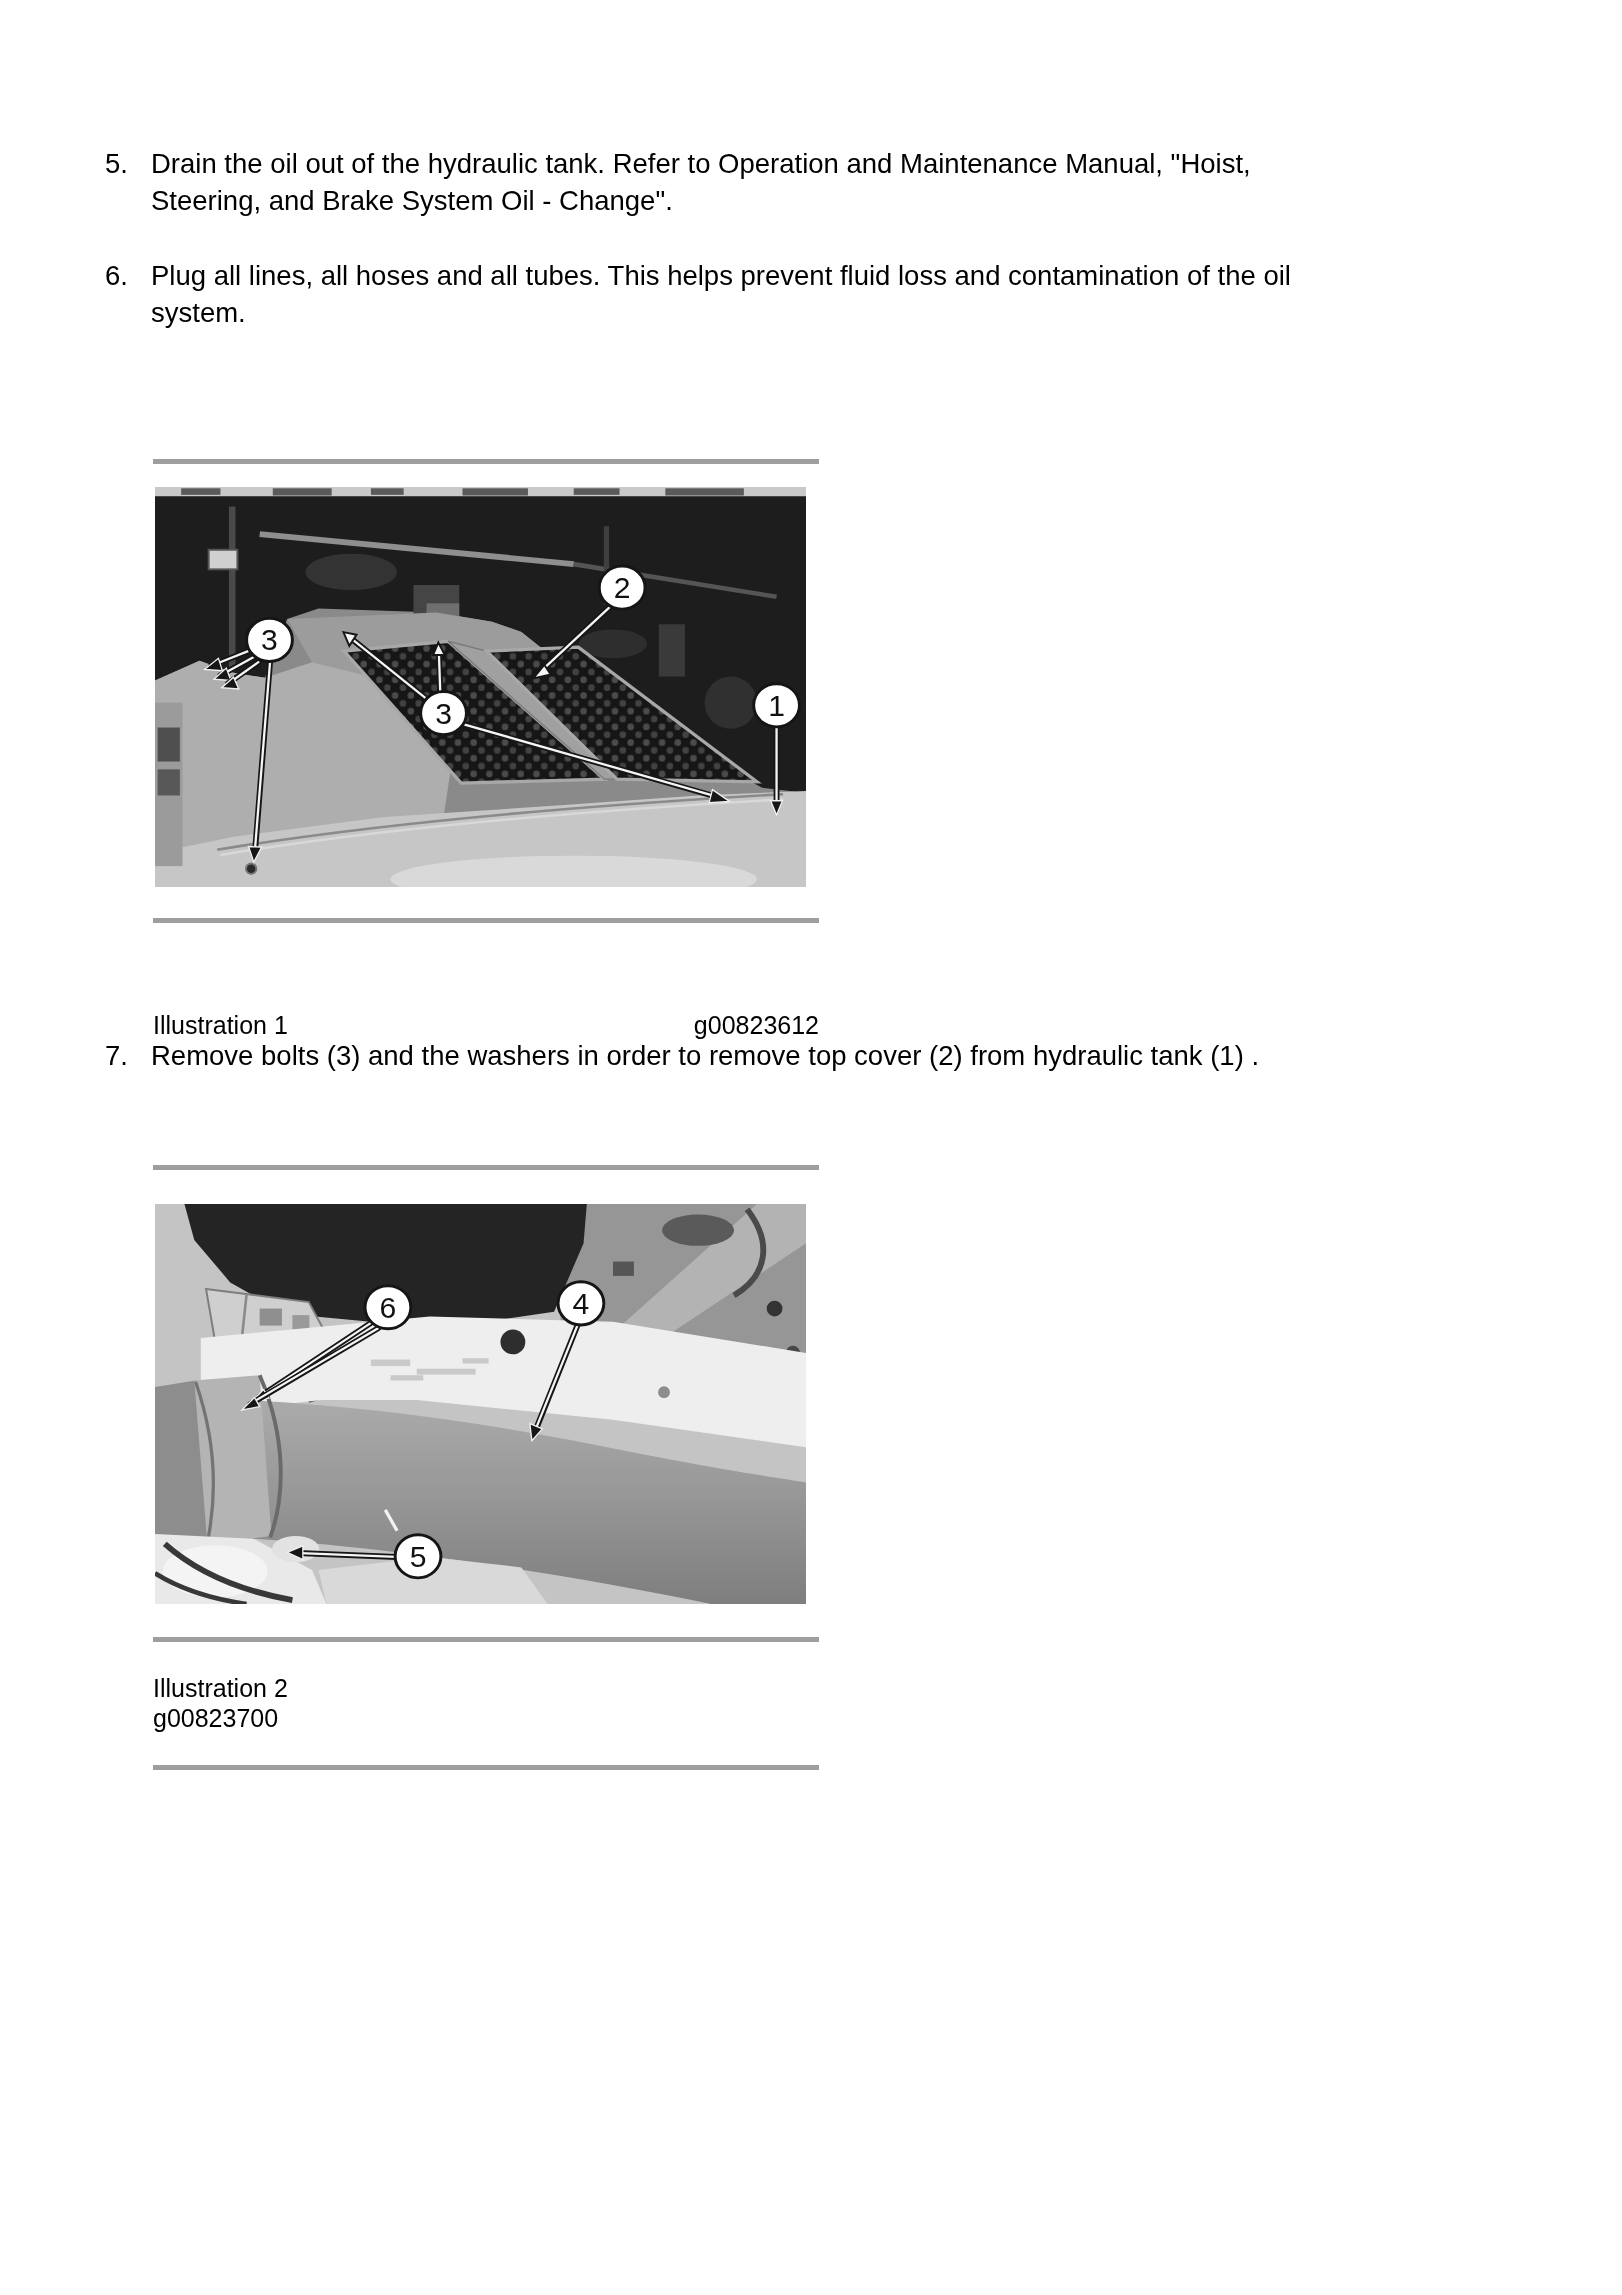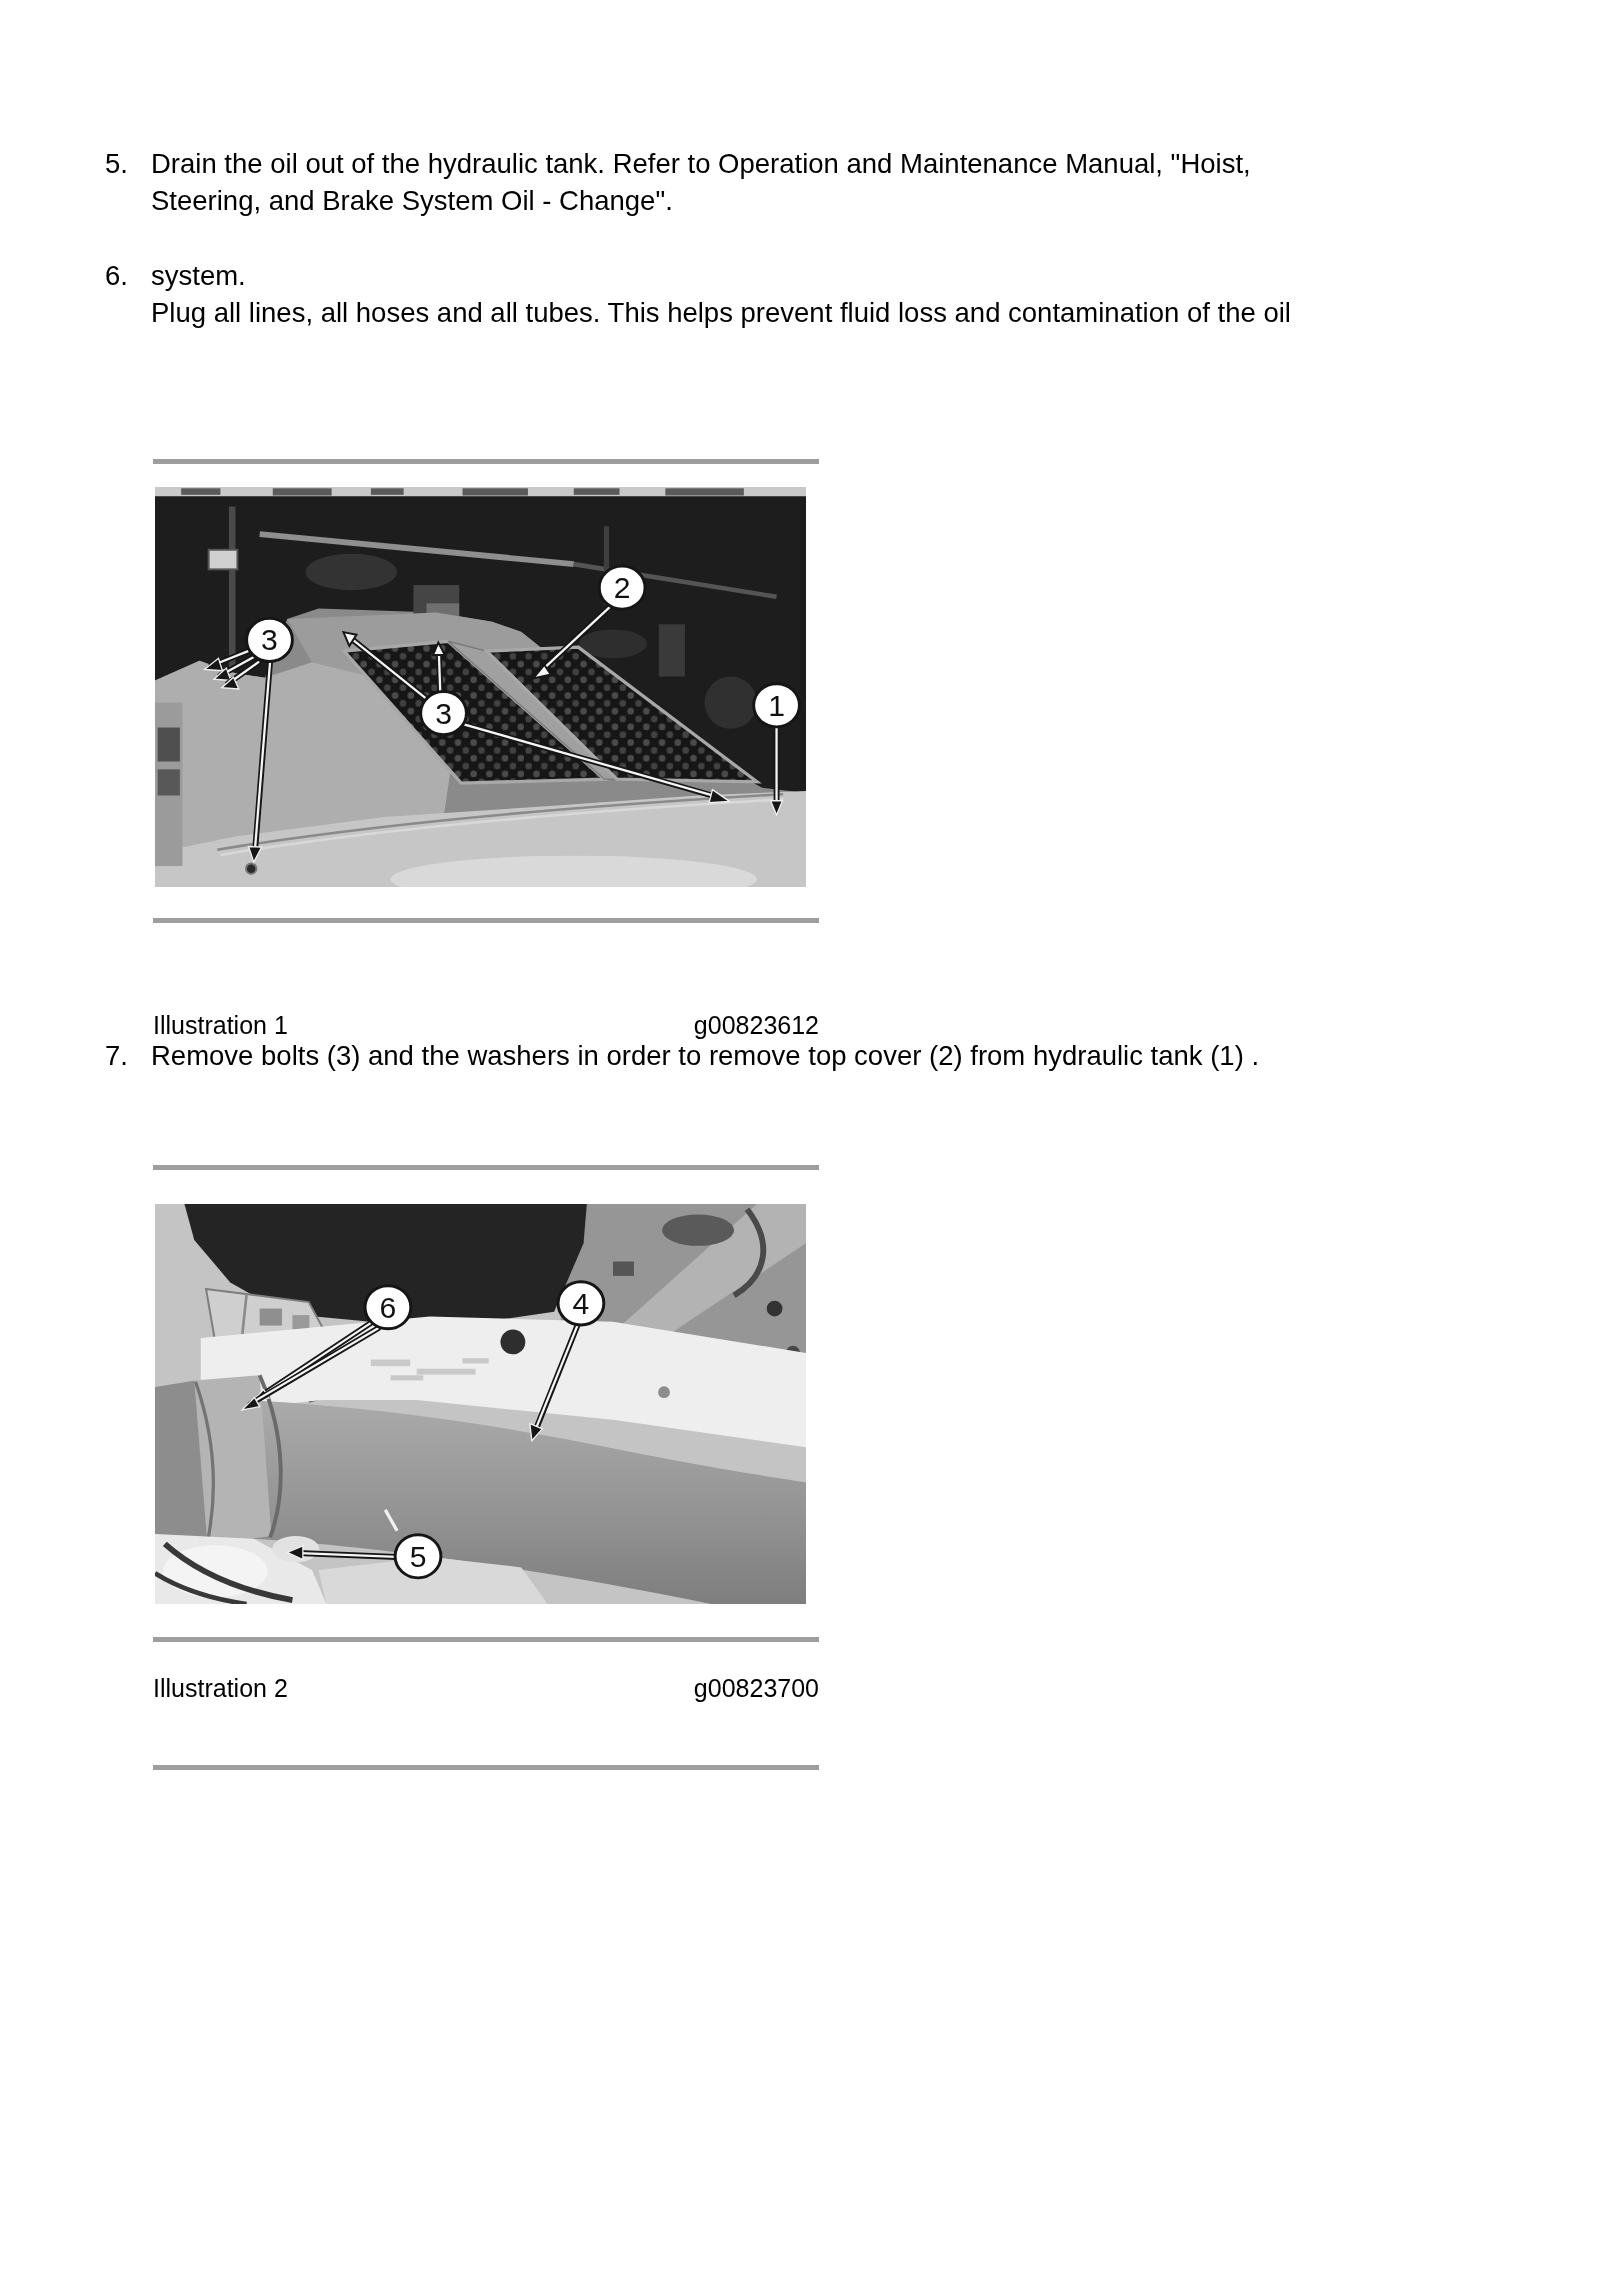--- a/index.html
+++ b/index.html
@@ -35,22 +35,22 @@
     <div class="num">5.</div>
     <div class="lines">
       <div>Drain the oil out of the hydraulic tank. Refer to Operation and Maintenance Manual, "Hoist,</div>
       <div>Steering, and Brake System Oil - Change".</div>
     </div>
   </div>
 
   <div class="step" style="left:105px;top:257px;">
     <div class="num">6.</div>
     <div class="lines">
+      <div>Plug all lines, all hoses and all tubes. This helps prevent fluid loss and contamination of the oil</div>
       <div>system.</div>
-      <div>Plug all lines, all hoses and all tubes. This helps prevent fluid loss and contamination of the oil</div>
     </div>
   </div>
 
   <div class="rule" style="top:459px;background:#9e9e9e;"></div>
 
   <div class="photo" style="top:487px;">
     <svg viewBox="0 0 995 612" preserveAspectRatio="none">
       <defs>
         <pattern id="mesh1" width="24" height="24" patternUnits="userSpaceOnUse">
           <rect width="24" height="24" fill="#161616"></rect>
@@ -260,21 +260,21 @@
           <line class="shaft-w" x1="369" y1="540" x2="222" y2="534"></line>
         <polygon class="head-b" points="202,533 226,523 226,544"></polygon>
         <ellipse class="co-circle" cx="402" cy="539" rx="35" ry="33"></ellipse>
         <text class="co-num" x="402" y="555">5</text>
       </g>
     </svg>
   </div>
 
   <div class="rule" style="top:1637px;background:#9e9e9e;"></div>
 
-  <div class="caption" style="top:1673px;">
+  <div class="caption" style="top:1673px;flex-direction:column;">
     <span>Illustration 2</span>
     <span>g00823700</span>
   </div>
 
   <div class="rule" style="top:1765px;background:#9e9e9e;"></div>
 
 </div>
 
 
 </body></html>

